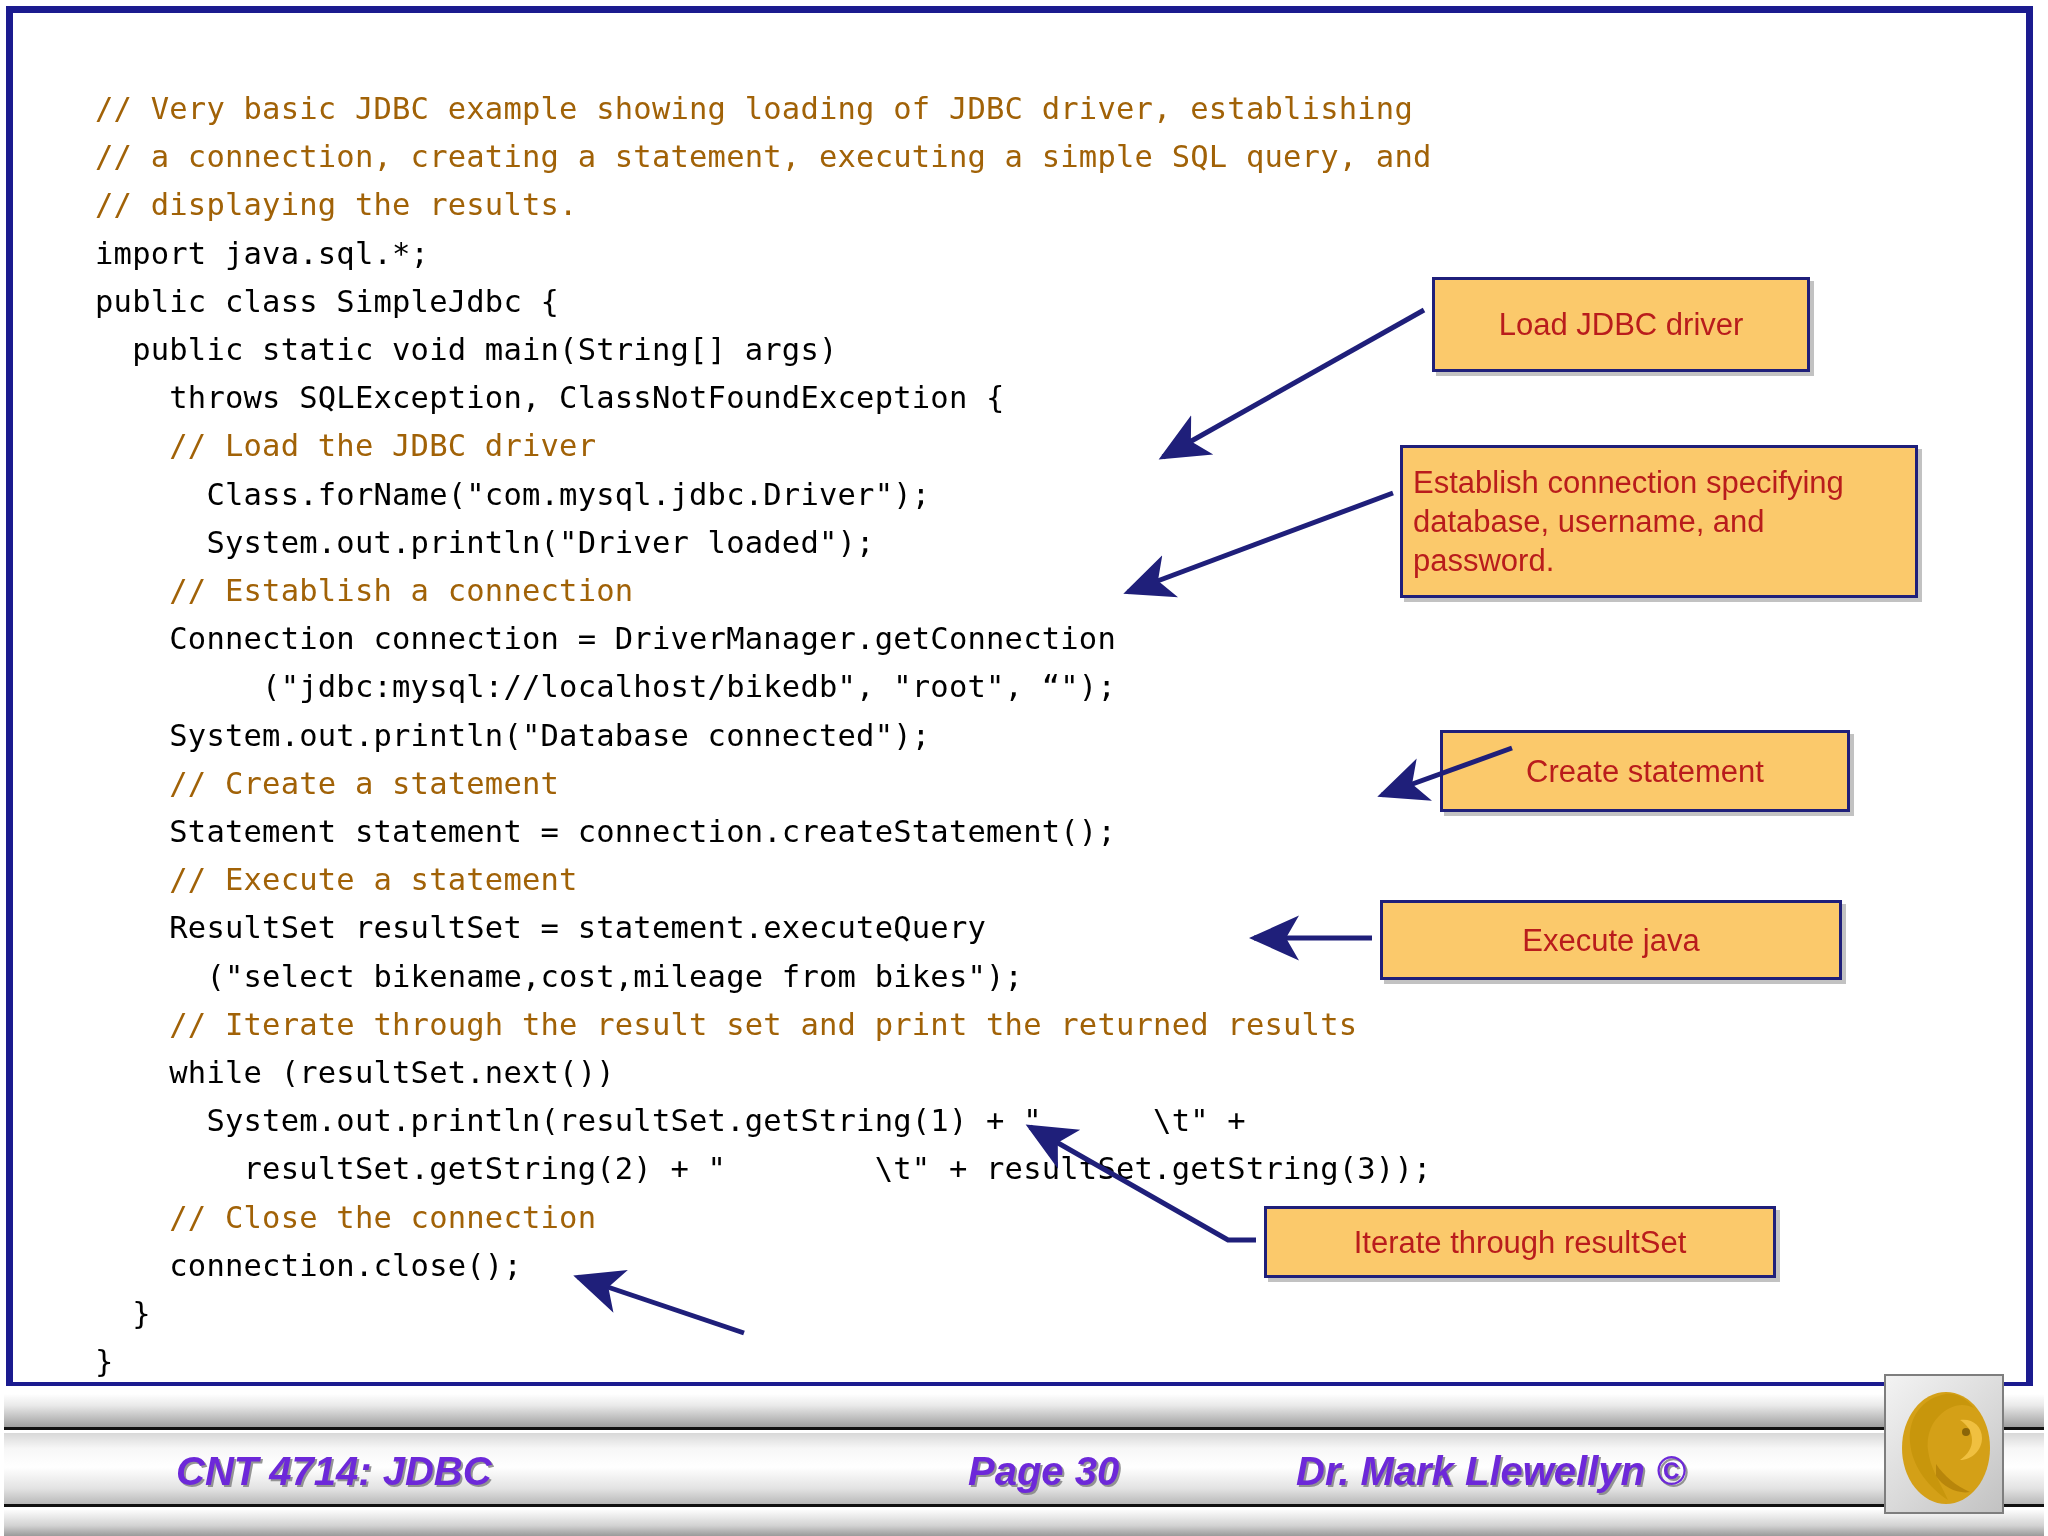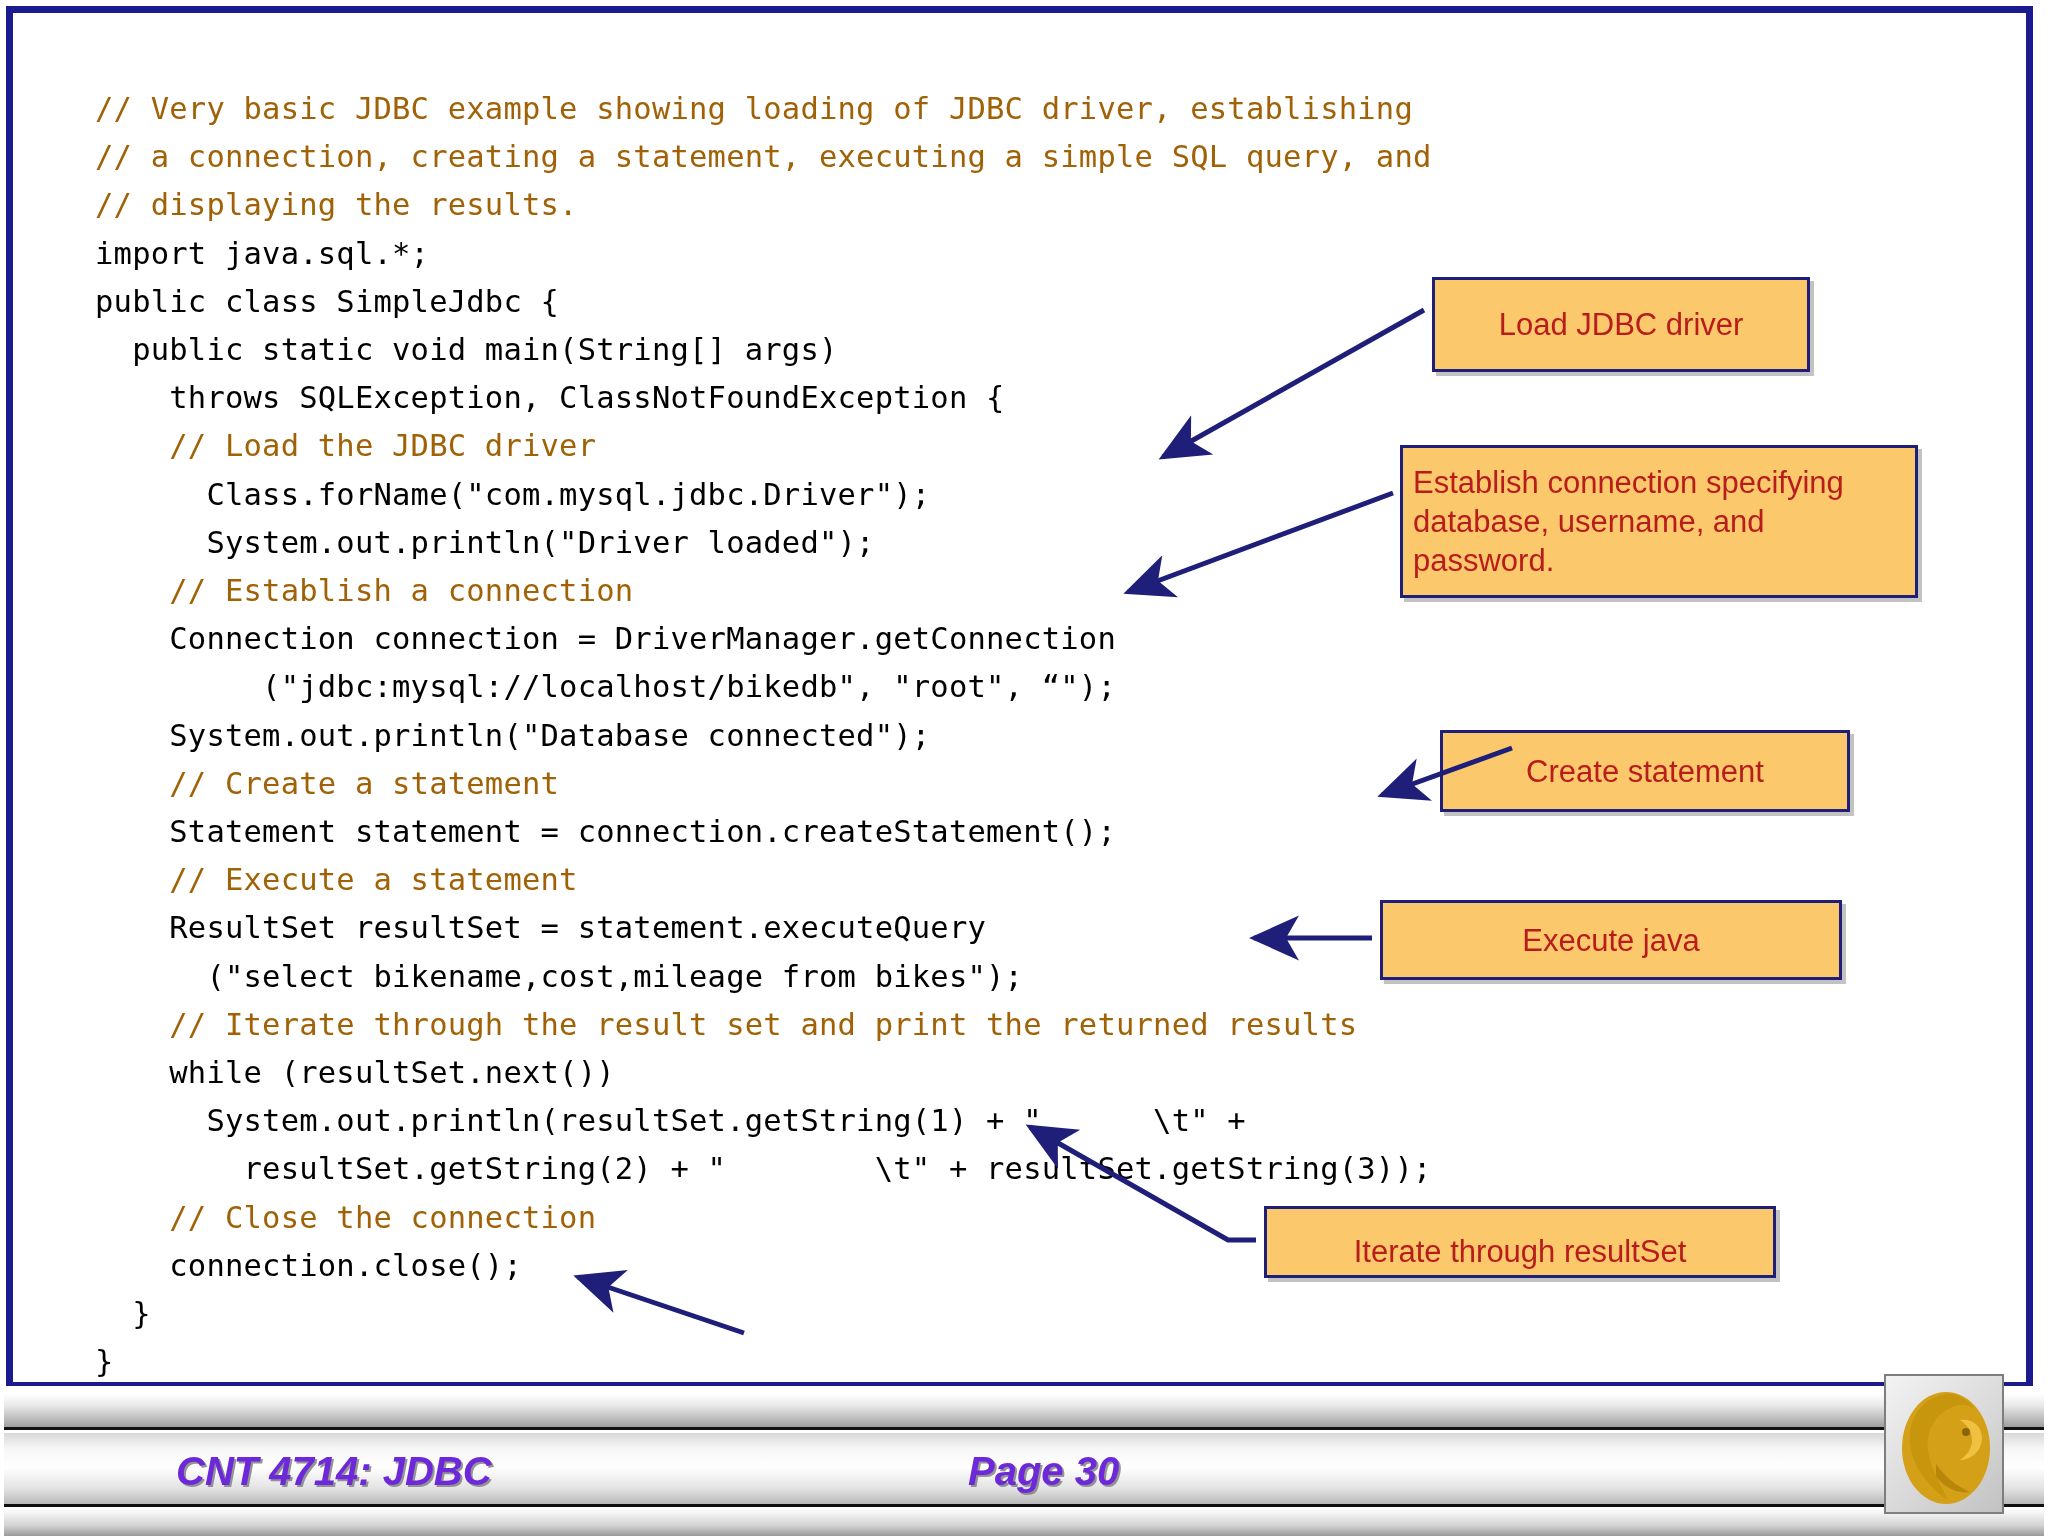--- a/index.html
+++ b/index.html
@@ -125,21 +125,21 @@
   </div>
 
   <div class="callout" id="c-create" style="left:1440px;top:730px;width:410px;height:82px;">
     <span>Create statement</span>
   </div>
 
   <div class="callout" id="c-execute" style="left:1380px;top:900px;width:462px;height:80px;">
     <span>Execute java</span>
   </div>
 
-  <div class="callout" id="c-iterate" style="left:1264px;top:1206px;width:512px;height:72px;align-items:flex-end;">
+  <div class="callout" id="c-iterate" style="left:1264px;top:1206px;width:512px;height:72px;">
     <span>Iterate through resultSet</span>
   </div>
 
 
   <svg id="arrows" viewBox="0 0 2048 1536">
     <defs>
       <marker id="ah" markerWidth="11" markerHeight="11" refX="9" refY="5.5" orient="auto" markerUnits="strokeWidth">
         <path d="M10,5.5 L0,10 L2.6,5.5 L0,1 Z" fill="#1f1f7a"></path>
       </marker>
     </defs>
@@ -153,20 +153,21 @@
     </g>
   </svg>
 
   <div class="footer-wrap">
     <div class="bar-top"></div>
     <div class="bar-main"></div>
     <div class="bar-bottom"></div>
 
     <div class="footer-text" id="f-course">CNT 4714: JDBC</div>
     <div class="footer-text" id="f-page">Page 30</div>
+    <div class="footer-text" id="f-author">Dr. Mark Llewellyn ©</div>
   </div>
 
   <div class="logo-box">
     <svg viewBox="0 0 120 140" width="120" height="140">
       <ellipse cx="60" cy="72" rx="44" ry="56" fill="#d4a017"></ellipse>
       <path d="M60,18 C36,22 22,42 24,66 C26,92 44,112 62,124
                C54,106 44,92 42,74 C40,56 48,40 64,32
                C72,28 80,28 88,32 C80,22 70,17 60,18 Z" fill="#c8960c"></path>
       <path d="M74,44 C86,42 96,50 96,62 C96,74 86,84 74,84
                C82,78 86,72 86,64 C86,54 80,48 74,44 Z" fill="#f0c040"></path>

